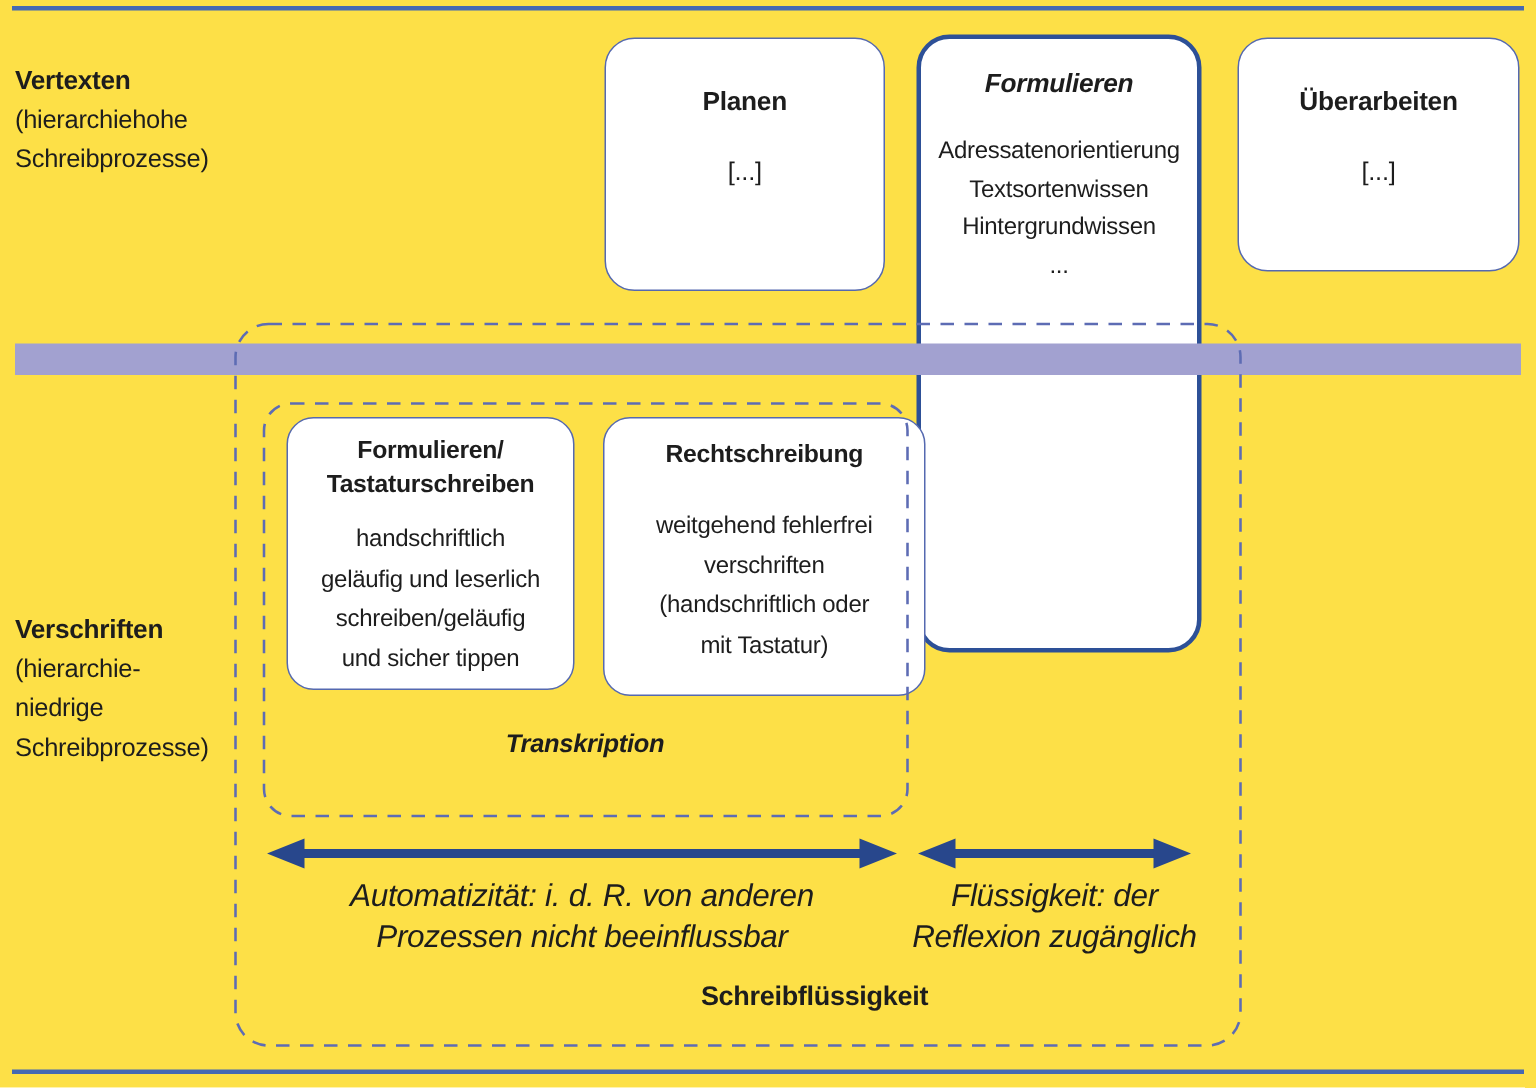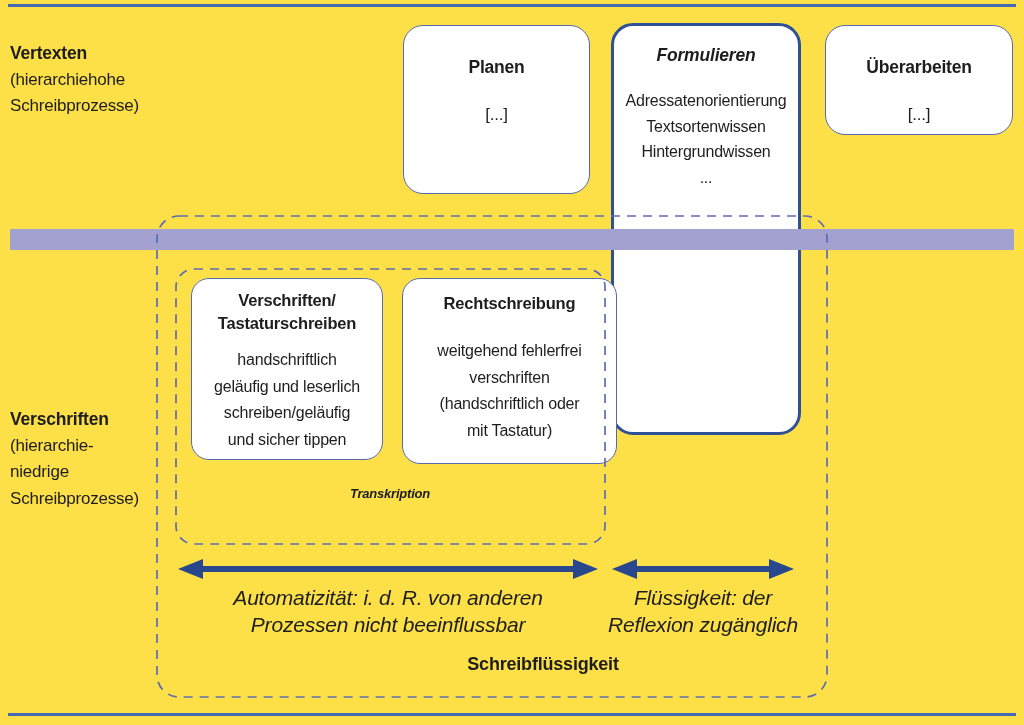--- a/index.html
+++ b/index.html
@@ -57,21 +57,21 @@
     background: #ffffff;
     border: 1.6px solid var(--border-light);
     border-radius: 20px;
     text-align: center;
     z-index: 5;
   }
   .box .box-title { font-weight: bold; font-size: 17.5px; line-height: 23px; }
   .box .box-line { font-size: 16px; line-height: 25.5px; }
 
   .box.planen { left: 403px; top: 25px; width: 187px; height: 169px; padding-top: 30px; }
-  .box.ueberarbeiten { left: 825px; top: 25px; width: 188px; height: 110px; padding-top: 30px; }
+  .box.ueberarbeiten { left: 825px; top: 25px; width: 188px; height: 156px; padding-top: 30px; }
   .box.planen .box-body, .box.ueberarbeiten .box-body { margin-top: 26px; font-size: 17px; }
 
   .box.formulieren {
     left: 611px; top: 23px; width: 190px; height: 412px;
     border: 3px solid var(--border-dark);
     border-radius: 22px;
     padding-top: 18px;
     z-index: 5;
   }
   .box.formulieren .box-title { font-style: italic; }
@@ -87,21 +87,21 @@
   svg.dashed-frame { position: absolute; z-index: 12; pointer-events: none; }
   svg.dashed-frame rect { fill: none; stroke: var(--dashed); stroke-width: 1.7; stroke-dasharray: 9 7; }
   svg.dashed-frame.outer { left: 154px; top: 214px; }
   svg.dashed-frame.inner { left: 174px; top: 267px; }
 
   .transkription {
     position: absolute;
     left: 175px; top: 486px; width: 430px;
     text-align: center;
     font-weight: bold; font-style: italic;
-    font-size: 13px;
+    font-size: 17px;
     z-index: 13;
   }
   svg.dbl-arrow { position: absolute; top: 556px; z-index: 13; }
   svg.dbl-arrow line { stroke: var(--arrow); stroke-width: 6; }
   svg.dbl-arrow polygon { fill: var(--arrow); }
   svg.dbl-arrow.a1 { left: 177px; }
   svg.dbl-arrow.a2 { left: 611px; }
 
   .arrow-caption {
     position: absolute;
@@ -167,21 +167,21 @@
   <div class="band"></div>
 
   <svg class="dashed-frame outer" width="676" height="486" viewBox="0 0 676 486">
     <rect x="3" y="2" width="670" height="481" rx="22"></rect>
   </svg>
   <svg class="dashed-frame inner" width="434" height="280" viewBox="0 0 434 280">
     <rect x="2" y="2" width="429" height="275" rx="18"></rect>
   </svg>
 
   <div class="box handschrift">
-    <div class="box-title">Verschriften/</div>
+    <div class="box-title">Formulieren/</div>
     <div class="box-title">Tastaturschreiben</div>
     <div class="box-lines">
       <div class="box-line">handschriftlich</div>
       <div class="box-line">geläufig und leserlich</div>
       <div class="box-line">schreiben/geläufig</div>
       <div class="box-line">und sicher tippen</div>
     </div>
   </div>
 
   <div class="box rechtschreibung">

